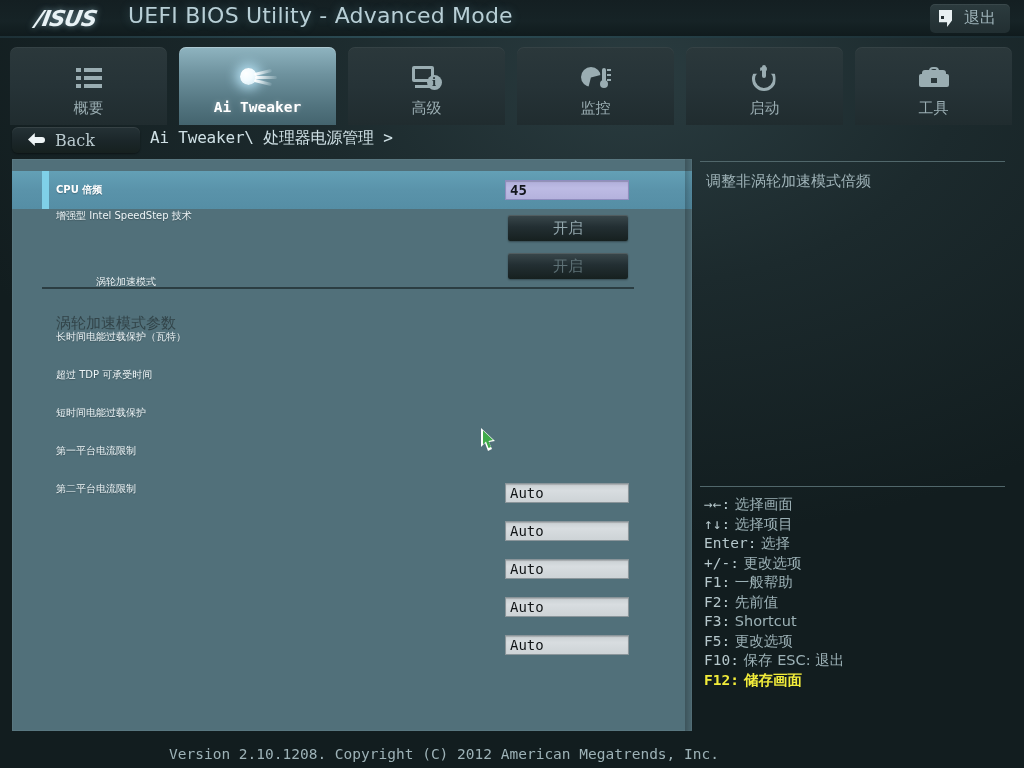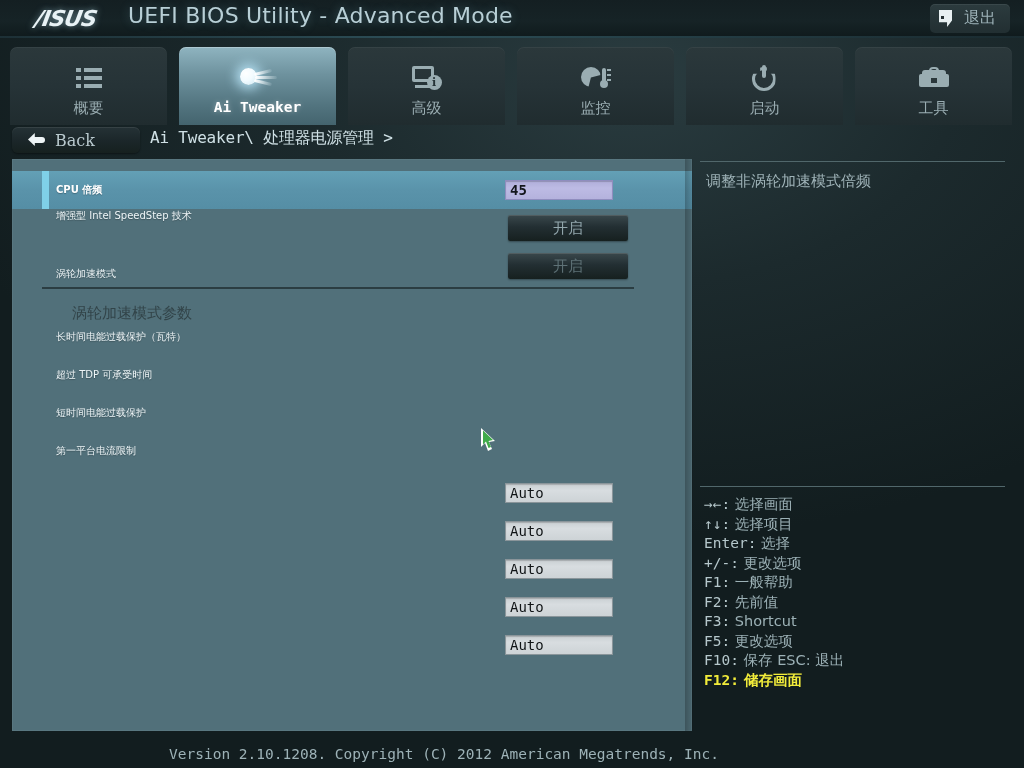--- a/index.html
+++ b/index.html
@@ -310,21 +310,21 @@
   .sel-marker {
     position: absolute;
     left: 30px; top: 0;
     width: 7px; height: 38px;
     background: #7fd0e8;
   }
 
   .value-box {
     position: absolute;
     left: 493px;
-    width: 108px; height: 20px;
+    width: 124px; height: 20px;
     background: linear-gradient(to bottom, #c9cfd2 0%, #d8dde0 35%, #cdd3d6 100%);
     border: 1px solid #8a959a;
     box-sizing: border-box;
     display: flex;
     align-items: center;
     padding-left: 4px;
     font-family: "DejaVu Sans Mono", monospace;
     font-size: 14px;
     color: #101416;
     box-shadow: inset 0 1px 1px rgba(0,0,0,0.18);
@@ -547,27 +547,27 @@
     <span class="sel-marker"></span>
     <span class="row-label">CPU 倍频</span>
   </div>
   <div class="value-box editing" style="top:21px;">45</div>
 
   <div class="row" style="top:38px;padding-left:24px;">
     <span class="row-label">增强型 Intel SpeedStep 技术</span>
   </div>
   <div class="opt-btn" style="top:56px;">开启</div>
 
-  <div class="row" style="top:96px;">
+  <div class="row" style="top:104px;margin-left:40px;">
     <span class="row-label">涡轮加速模式</span>
   </div>
   <div class="opt-btn dim" style="top:94px;">开启</div>
 
   <div class="divider" style="top:128px;"></div>
-  <div class="section-head" style="top:145px;margin-left:16px;">涡轮加速模式参数</div>
+  <div class="section-head" style="top:155px;">涡轮加速模式参数</div>
 
   <div class="row" style="top:159px;">
     <span class="row-label">长时间电能过载保护（瓦特）</span>
   </div>
   <div class="value-box" style="top:324px;">Auto</div>
 
   <div class="row" style="top:197px;text-align:right;">
     <span class="row-label">超过 TDP 可承受时间</span>
   </div>
   <div class="value-box" style="top:362px;">Auto</div>
@@ -575,20 +575,23 @@
   <div class="row" style="top:235px;">
     <span class="row-label">短时间电能过载保护</span>
   </div>
   <div class="value-box" style="top:400px;">Auto</div>
 
   <div class="row" style="top:273px;">
     <span class="row-label">第一平台电流限制</span>
   </div>
   <div class="value-box" style="top:438px;">Auto</div>
 
+  <div class="row" style="top:311px;">
+    <span class="row-label">第二平台电流限制</span>
+  </div>
   <div class="value-box" style="top:476px;">Auto</div>
 </div>
 
 <div id="rightpanel">
   <div class="hr-line" style="top:2px;"></div>
   <div class="help-text">调整非涡轮加速模式倍频</div>
   <div class="hr-line" style="top:327px;"></div>
 
   <div id="legend">
     <div class="legend-row">

